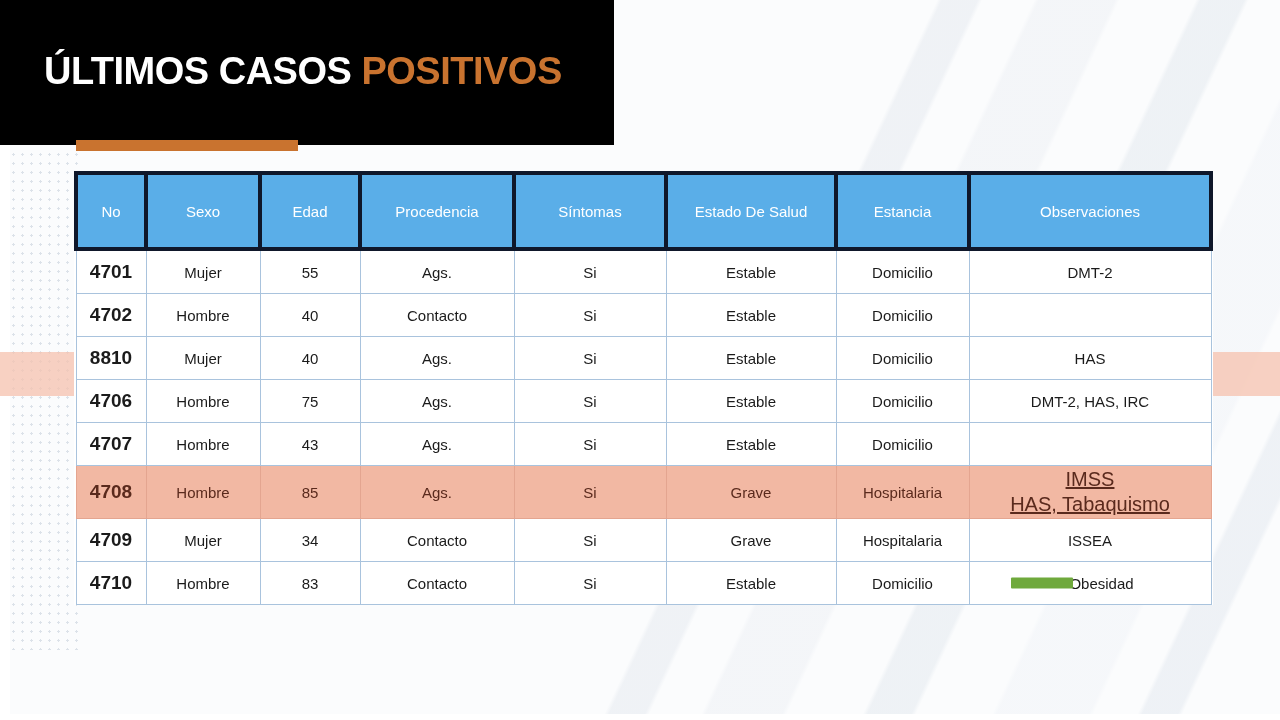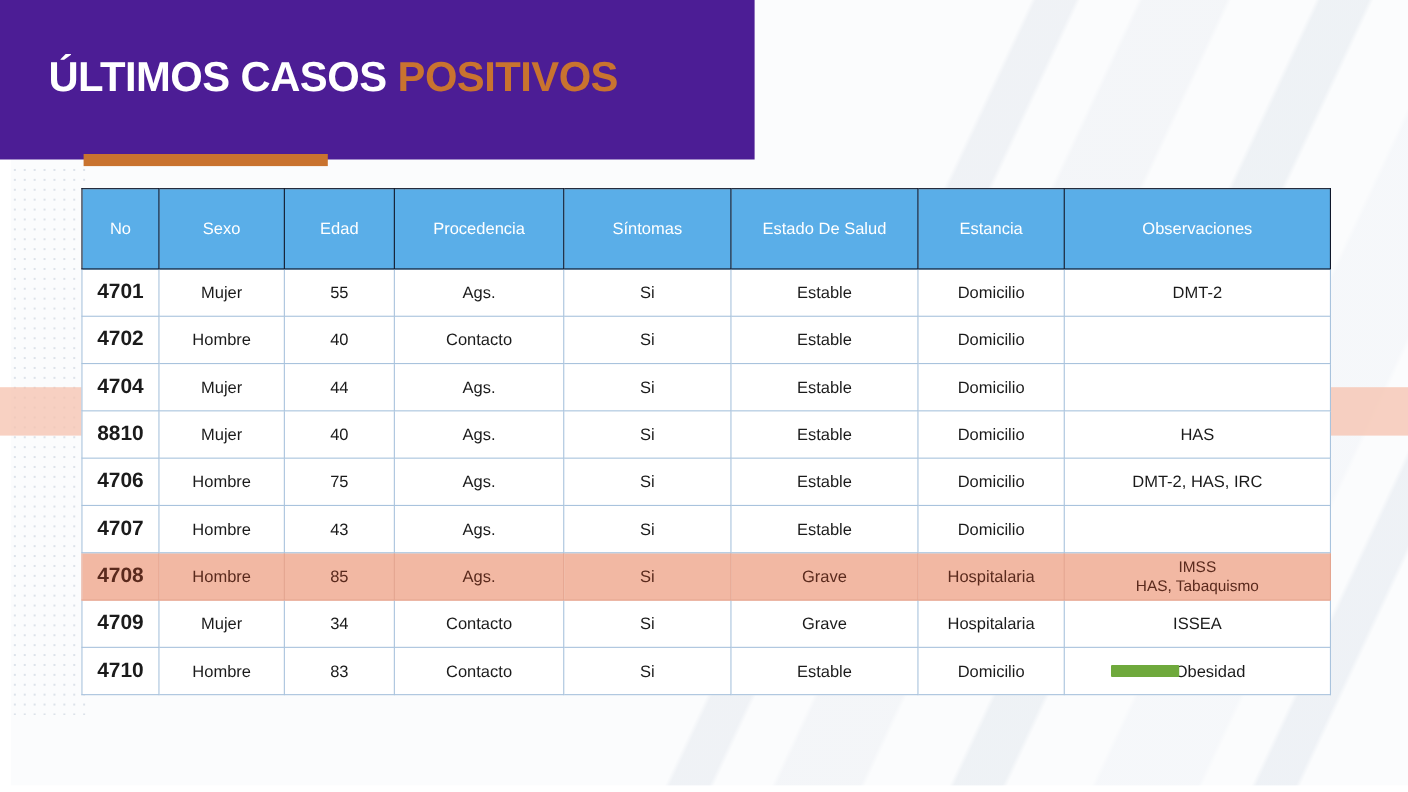--- a/index.html
+++ b/index.html
@@ -50,23 +50,23 @@
     top: 0;
     width: 10px;
     height: 720px;
     background: #ffffff;
   }
   
   .header-block {
     position: absolute;
     left: 0;
     top: 0;
-    width: 686px;
+    width: 614px;
     height: 145px;
-    background: #4c1d95;
+    background: #000000;
   }
   .header-title {
     position: absolute;
     left: 44px;
     top: 52px;
     font-size: 38px;
     font-weight: bold;
     letter-spacing: -0.5px;
     line-height: 1;
     white-space: nowrap;
@@ -93,21 +93,21 @@
     width: 1135px;
     table-layout: fixed;
     background: #ffffff;
   }
   table.cases th {
     background: #5aaee8;
     color: #ffffff;
     font-weight: normal;
     font-size: 15px;
     height: 70px;
-    border: 1px solid #0f172a;
+    border: 4px solid #0f172a;
     text-align: center;
     vertical-align: middle;
   }
   table.cases td {
     height: 40px;
     border: 1px solid #a9c3dd;
     text-align: center;
     vertical-align: middle;
     font-size: 15px;
     color: #1b1b1b;
@@ -126,21 +126,22 @@
     left: 0;
     top: 352px;
     width: 1280px;
     height: 44px;
     background: #f6c2ae;
     opacity: 0.75;
     pointer-events: none;
   }
   .obs-two-line {
     line-height: 1.25;
-    font-size: 14px;
+    font-size: 20px;
+    text-decoration: underline;
   }
   .obs-wrap {
     position: relative;
     display: inline-block;
     margin-left: 23px;
   }
   .green-marker {
     position: absolute;
     left: -58px;
     top: 50%;
@@ -223,30 +224,20 @@
           <td class="no-cell">4702</td>
           <td>Hombre</td>
           <td>40</td>
           <td>Contacto</td>
           <td>Si</td>
           <td>Estable</td>
           <td>Domicilio</td>
           <td></td>
         </tr>
         <tr>
-          <td class="no-cell">4704</td>
-          <td>Mujer</td>
-          <td>44</td>
-          <td>Ags.</td>
-          <td>Si</td>
-          <td>Estable</td>
-          <td>Domicilio</td>
-          <td></td>
-        </tr>
-        <tr>
           <td class="no-cell">8810</td>
           <td>Mujer</td>
           <td>40</td>
           <td>Ags.</td>
           <td>Si</td>
           <td>Estable</td>
           <td>Domicilio</td>
           <td>HAS</td>
         </tr>
         <tr>

